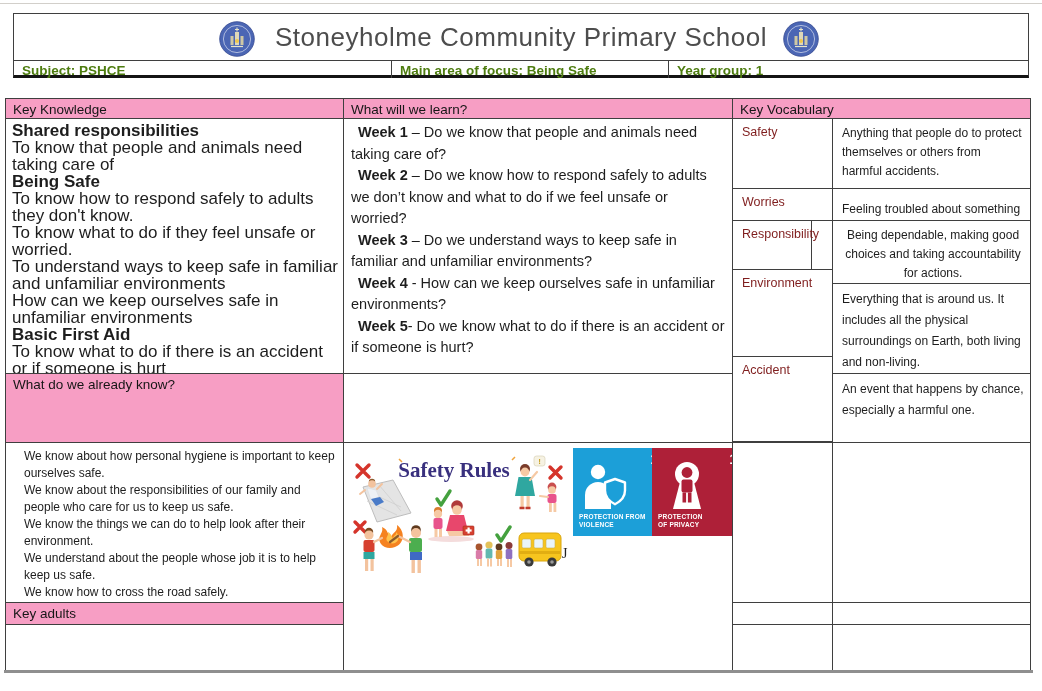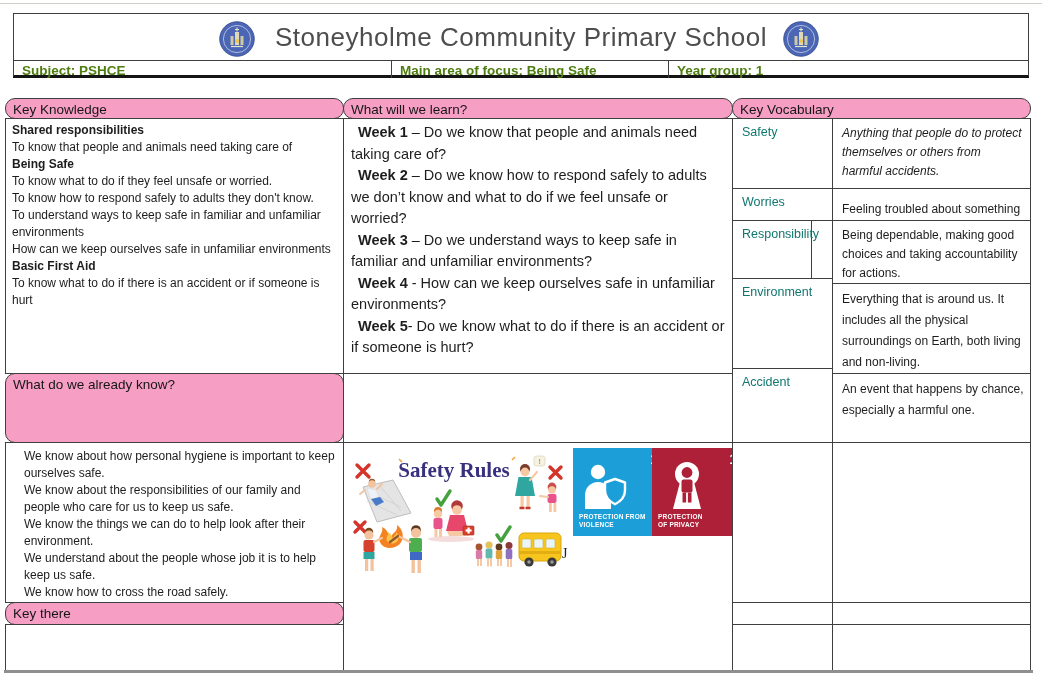--- a/index.html
+++ b/index.html
@@ -17,30 +17,30 @@
   .logo-1{left:205px;} .logo-2{left:769px;}
   .hdr-sub-row{position:absolute;left:0;top:46px;width:100%;height:18px;display:flex;
                border-top:1px solid #3f3f3f;box-sizing:border-box;}
   .hdr-cell{box-sizing:border-box;font-weight:bold;font-size:13.5px;line-height:17px;
             padding:1px 0 0 8px;color:#4d7c0f;white-space:nowrap;overflow:hidden;}
   .hc1{width:377px;} .hc2{width:277px;border-left:1px solid #3f3f3f;}
   .hc3{flex:1;border-left:1px solid #3f3f3f;}
 
   
   .cell{position:absolute;box-sizing:border-box;border:1px solid #3f3f3f;background:#fff;}
-  .pink{background:#F79EC4;border-radius:10px;}
+  .pink{background:#F79EC4;}
   .head-label{font-size:13.5px;line-height:19px;padding:1px 0 0 7px;color:#161616;}
 
-  .kk-body{font-size:12px;line-height:17px;padding:3px 4px 0 6px;}
+  .kk-body{font-size:17px;line-height:17px;padding:3px 4px 0 6px;}
   .kk-body .b{font-weight:bold;}
   .weeks{font-size:14.5px;line-height:21.5px;padding:3px 6px 0 7px;}
   .weeks p{margin:0;}
   .weeks .b{font-weight:bold;margin-left:7px;}
   .ak-body{font-size:12px;line-height:17px;padding:5px 4px 0 18px;}
-  .vterm{font-size:12.5px;padding:6px 0 0 9px;color:#0f766e;}
+  .vterm{font-size:12.5px;padding:6px 0 0 9px;color:#7f1d1d;}
   .vdef{font-size:12px;padding:5px 6px 0 9px;}
   .lh19{line-height:19px;} .lh15{line-height:22px;padding-top:9px;} .lh21{line-height:21px;}
   .bottom-bar{position:absolute;left:4px;top:670px;width:1029px;height:3px;background:#8f8f8f;}
 
   
   .img-cell{position:absolute;left:343px;top:442px;width:390px;height:229px;box-sizing:border-box;
             border:1px solid #3f3f3f;}
   .clipart{position:absolute;left:3px;top:6px;}
   .stray-j{position:absolute;left:218px;top:103px;font-size:14px;color:#222;
            font-family:"Liberation Serif",serif;}
@@ -88,39 +88,39 @@
       <div class="hdr-cell hc3">Year group: 1</div>
     </div>
   </div>
 
   <div class="cell pink head-label" style="left:5px;top:98px;width:339px;height:21px;">Key Knowledge</div>
 
   <div class="cell kk-body" style="left:5px;top:118px;width:339px;height:256px;">
     <div class="b">Shared responsibilities</div>
     <div>To know that people and animals need taking care of</div>
     <div class="b">Being Safe</div>
+    <div>To know how to respond safely to adults they don't know.</div>
     <div>To know what to do if they feel unsafe or worried.</div>
-    <div>To know how to respond safely to adults they don't know.</div>
     <div>To understand ways to keep safe in familiar and unfamiliar environments</div>
     <div>How can we keep ourselves safe in unfamiliar environments</div>
     <div class="b">Basic First Aid</div>
     <div>To know what to do if there is an accident or if someone is hurt</div>
   </div>
 
   <div class="cell pink head-label" style="left:5px;top:373px;width:339px;height:70px;">What do we already know?</div>
 
   <div class="cell ak-body" style="left:5px;top:442px;width:339px;height:161px;">
     <div>We know about how personal hygiene is important to keep ourselves safe.</div>
     <div>We know about the responsibilities of our family and people who care for us to keep us safe.</div>
     <div>We know the things we can do to help look after their environment.</div>
     <div>We understand about the people whose job it is to help keep us safe.</div>
     <div>We know how to cross the road safely.</div>
   </div>
 
-  <div class="cell pink head-label" style="left:5px;top:602px;width:339px;height:23px;">Key there</div>
+  <div class="cell pink head-label" style="left:5px;top:602px;width:339px;height:23px;">Key adults</div>
   <div class="cell" style="left:5px;top:624px;width:339px;height:47px;"></div>
 
   <div class="cell pink head-label" style="left:343px;top:98px;width:390px;height:21px;">What will we learn?</div>
 
   <div class="cell weeks" style="left:343px;top:118px;width:390px;height:256px;">
     <p><span class="b">Week 1</span><span> – Do we know that people and animals need taking care of?</span></p>
     <p><span class="b">Week 2</span><span> – Do we know how to respond safely to adults we don’t know and what to do if we feel unsafe or worried?</span></p>
     <p><span class="b">Week 3</span><span> – Do we understand ways to keep safe in familiar and unfamiliar environments?</span></p>
     <p><span class="b">Week 4</span><span> - How can we keep ourselves safe in unfamiliar environments?</span></p>
     <p><span class="b">Week 5</span><span>- Do we know what to do if there is an accident or if someone is hurt?</span></p>
@@ -267,32 +267,32 @@
       <div class="ri-label">
         <div>PROTECTION</div>
         <div>OF PRIVACY</div>
       </div>
     </div>
   </div>
 
   <div class="cell pink head-label" style="left:732px;top:98px;width:299px;height:21px;">Key Vocabulary</div>
 
   <div class="cell vterm" style="left:732px;top:118px;width:101px;height:71px;">Safety</div>
-  <div class="cell vdef lh19" style="left:832px;top:118px;width:199px;height:71px;font-style:italic;">Anything that people do to protect themselves or others from harmful accidents.</div>
+  <div class="cell vdef lh19" style="left:832px;top:118px;width:199px;height:71px;">Anything that people do to protect themselves or others from harmful accidents.</div>
 
   <div class="cell vterm" style="left:732px;top:188px;width:101px;height:33px;">Worries</div>
   <div class="cell vdef lh15" style="left:832px;top:188px;width:199px;height:33px;">Feeling troubled about something that might happen</div>
 
   <div class="cell vterm" style="left:732px;top:220px;width:80px;height:64px;">Responsibility</div>
-  <div class="cell vdef lh19" style="left:832px;top:220px;width:199px;height:64px;">Being dependable, making good choices and taking accountability for actions.</div>
-
-  <div class="cell vterm" style="left:732px;top:278px;width:101px;height:91px;">Environment</div>
+  <div class="cell vdef lh19" style="left:832px;top:220px;width:199px;height:64px;text-align:center;">Being dependable, making good choices and taking accountability for actions.</div>
+
+  <div class="cell vterm" style="left:732px;top:269px;width:101px;height:91px;">Environment</div>
   <div class="cell vdef lh21" style="left:832px;top:283px;width:199px;height:91px;">Everything that is around us. It includes all the physical surroundings on Earth, both living and non-living.</div>
 
-  <div class="cell vterm" style="left:732px;top:368px;width:101px;height:86px;">Accident</div>
+  <div class="cell vterm" style="left:732px;top:356px;width:101px;height:86px;">Accident</div>
   <div class="cell vdef lh21" style="left:832px;top:373px;width:199px;height:70px;">An event that happens by chance, especially a harmful one.</div>
 
   <div class="cell" style="left:732px;top:442px;width:101px;height:161px;"></div>
   <div class="cell" style="left:832px;top:442px;width:199px;height:161px;"></div>
   <div class="cell" style="left:732px;top:602px;width:101px;height:23px;"></div>
   <div class="cell" style="left:832px;top:602px;width:199px;height:23px;"></div>
   <div class="cell" style="left:732px;top:624px;width:101px;height:47px;"></div>
   <div class="cell" style="left:832px;top:624px;width:199px;height:47px;"></div>
 
   <div class="bottom-bar"></div>

